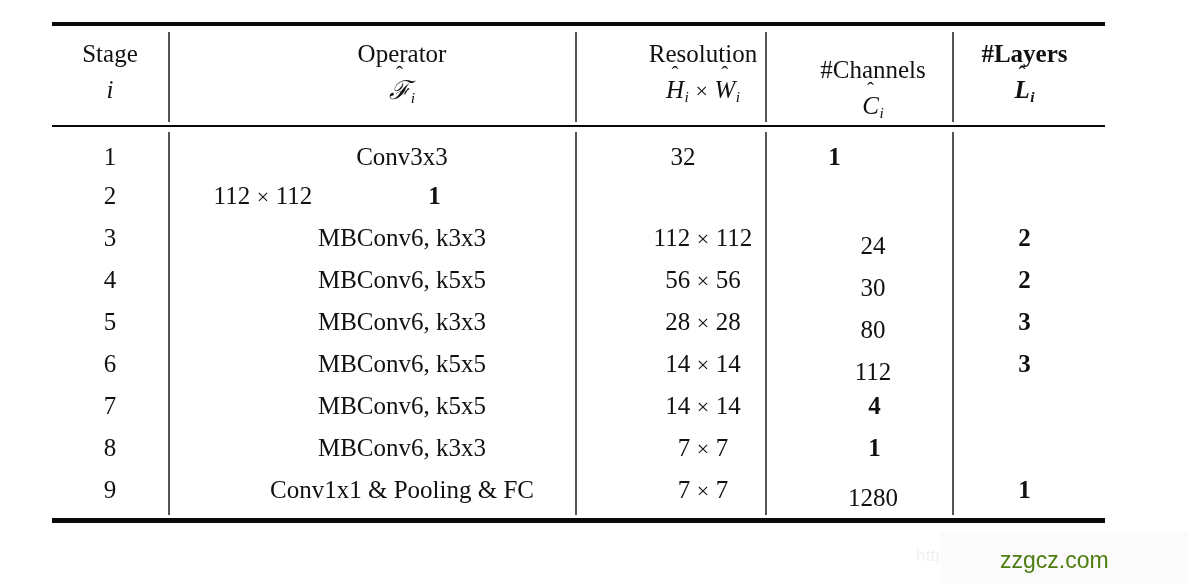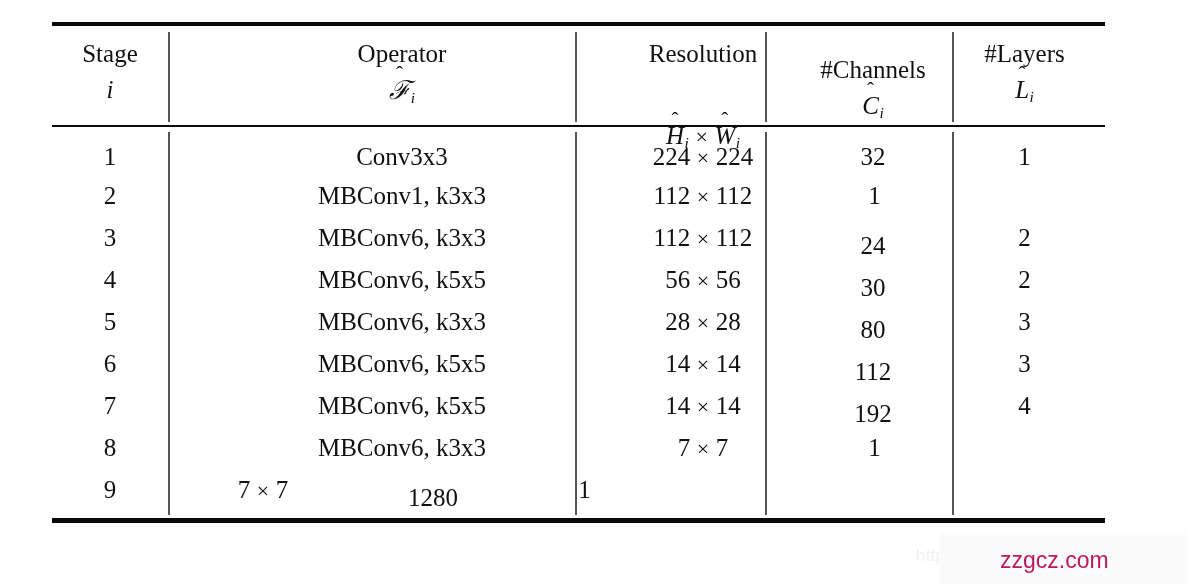--- a/index.html
+++ b/index.html
@@ -84,23 +84,23 @@
     justify-content: center;
     box-sizing: border-box;
     font-size: 25px;
     line-height: 1.18;
     white-space: nowrap;
   }
 
   
   .col-stage   { width: 116px; }
   .col-op      { width: 440px; padding-left: 28px; }
-  .col-res     { width: 190px; gap: 46px; }
+  .col-res     { width: 190px; }
   .col-chan    { width: 150px; margin-top: 16px; }
-  .col-layers  { width: 153px; }
+  .col-layers  { width: 153px; font-weight: bold; }
 
   .thead .cell {
     padding-top: 13px;
     justify-content: flex-start;
   }
   .hdr-line1 { display: block; }
   .hdr-line2 { display: block; margin-top: 6px; font-style: italic; }
 
   
   .mathit {
@@ -155,21 +155,21 @@
     width: 248px;
     height: 51px;
     background: #fbfbfb;
   }
   .wm-text {
     position: absolute;
     left: 1000px;
     top: 547px;
     font-family: "Liberation Sans", "DejaVu Sans", sans-serif;
     font-size: 23px;
-    color: #be185d;
+    color: #4d7c0f;
     letter-spacing: 0px;
     user-select: none;
   }
 </style>
 </head>
 <body>
 
 <div class="table-wrap">
 
   <div class="rule rule-top"></div>
@@ -214,29 +214,25 @@
         <span class="hdr-line2"><span class="hatwrap"><span class="hatch">ˆ</span><span class="mathit">L</span></span><span class="sub">i</span></span>
       </div>
 
     </div>
   </div>
 
   <div class="tbody" id="table-body">
       <div class="row first">
         <div class="cell col-stage">1</div>
         <div class="cell col-op">Conv3x3</div>
-        <div class="cell col-res">
-          <span><span>224</span><span class="times">×</span><span>224</span></span>
-        </div>
         <div class="cell col-chan">32</div>
         <div class="cell col-layers">1</div>
       </div>
       <div class="row">
         <div class="cell col-stage">2</div>
-        <div class="cell col-op">MBConv1, k3x3</div>
         <div class="cell col-res">
           <span><span>112</span><span class="times">×</span><span>112</span></span>
         </div>
         <div class="cell col-layers">1</div>
       </div>
       <div class="row">
         <div class="cell col-stage">3</div>
         <div class="cell col-op">MBConv6, k3x3</div>
         <div class="cell col-res">
           <span><span>112</span><span class="times">×</span><span>112</span></span>
@@ -270,33 +266,33 @@
         </div>
         <div class="cell col-chan">112</div>
         <div class="cell col-layers">3</div>
       </div>
       <div class="row">
         <div class="cell col-stage">7</div>
         <div class="cell col-op">MBConv6, k5x5</div>
         <div class="cell col-res">
           <span><span>14</span><span class="times">×</span><span>14</span></span>
         </div>
-        <div class="cell col-chan">192</div>
         <div class="cell col-layers">4</div>
       </div>
       <div class="row">
         <div class="cell col-stage">8</div>
         <div class="cell col-op">MBConv6, k3x3</div>
         <div class="cell col-res">
           <span><span>7</span><span class="times">×</span><span>7</span></span>
         </div>
         <div class="cell col-layers">1</div>
       </div>
       <div class="row">
         <div class="cell col-stage">9</div>
+        <div class="cell col-op">Conv1x1 &amp; Pooling &amp; FC</div>
         <div class="cell col-res">
           <span><span>7</span><span class="times">×</span><span>7</span></span>
         </div>
         <div class="cell col-chan">1280</div>
         <div class="cell col-layers">1</div>
       </div>
     </div>
 
 </div>
 

